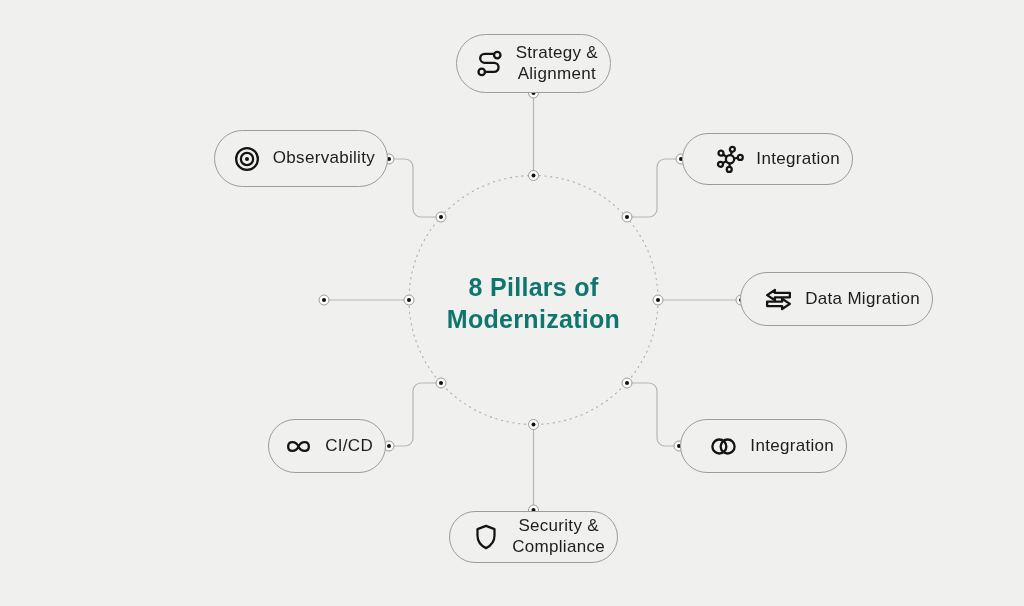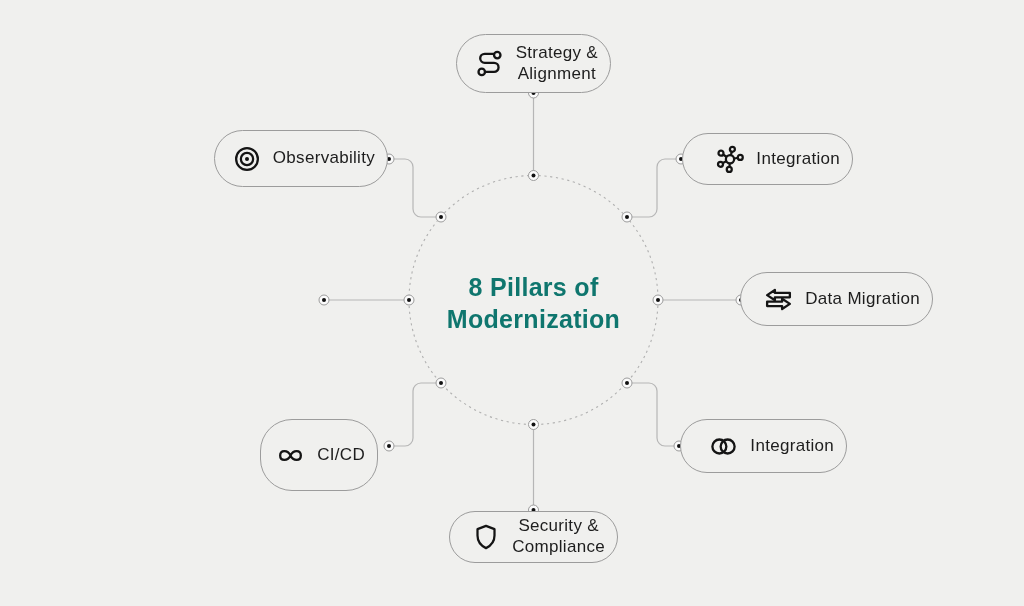--- a/index.html
+++ b/index.html
@@ -131,21 +131,21 @@
   <div class="pill" style="left:740px;top:272px;width:193px;height:54px;">
     <svg width="31" height="31" viewBox="0 0 24 24">
       <g class="ic" stroke-width="1.6" stroke-linejoin="round">
         <path d="M9.2 4.6 L3.2 8.6 L9.2 12.6 V10.3 H20.8 V6.9 H9.2 Z"></path>
         <path d="M14.8 11.4 L20.8 15.4 L14.8 19.4 V17.1 H3.2 V13.7 H14.8 Z"></path>
       </g>
     </svg>
     <span class="label">Data Migration</span>
   </div>
 
-  <div class="pill" style="left:260px;top:419px;width:118px;height:72px;">
+  <div class="pill" style="left:268px;top:419px;width:118px;height:54px;">
     <svg width="31" height="31" viewBox="0 0 24 24">
       <path class="ic" stroke-width="1.9" d="M12 12 C10 16.6, 4 16.6, 4 12 C4 7.4, 10 7.4, 12 12 C14 16.6, 20 16.6, 20 12 C20 7.4, 14 7.4, 12 12 Z"></path>
     </svg>
     <span class="label">CI/CD</span>
   </div>
 
   <div class="pill" style="left:680px;top:419px;width:167px;height:54px;">
     <svg width="31" height="31" viewBox="0 0 24 24">
       <g class="ic" stroke-width="1.9">
         <circle cx="8.8" cy="12" r="5.4"></circle>

